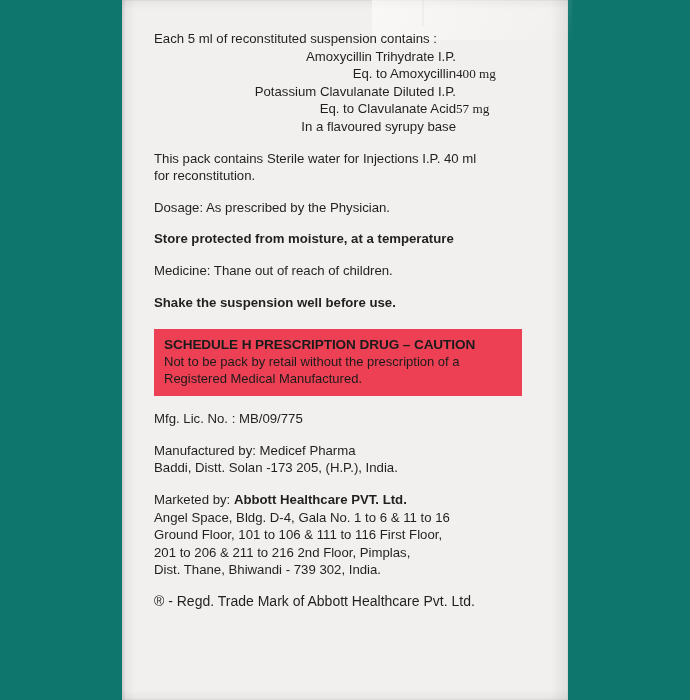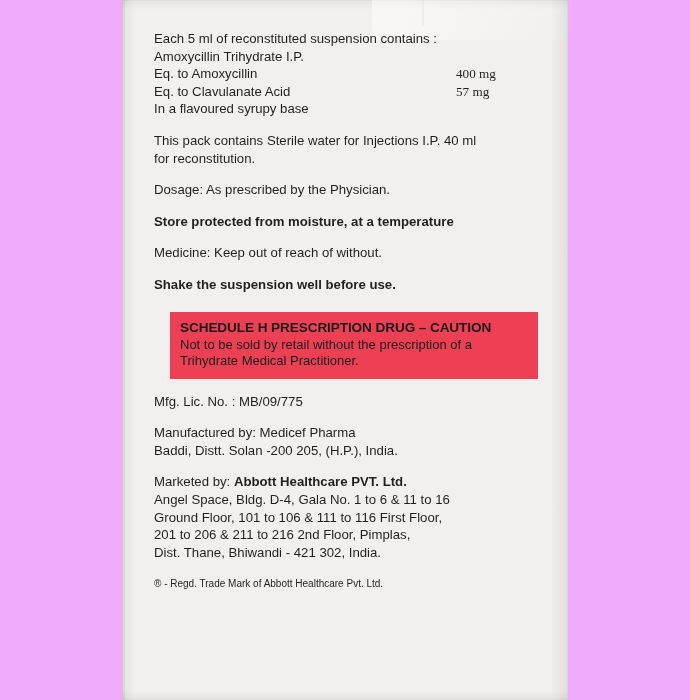--- a/index.html
+++ b/index.html
@@ -10,21 +10,21 @@
   body {
     width: 690px;
     height: 700px;
     font-family: "Liberation Sans", sans-serif;
     overflow: hidden;
   }
   #page {
     position: relative;
     width: 690px;
     height: 700px;
-    background: #f0abfc;
+    background: #0f766e;
   }
   
   .box {
     position: absolute;
     left: 122px;
     top: 0px;
     width: 446px;
     height: 700px;
     background: #f2f0ee;
     box-shadow: inset 0 0 0 1px rgba(0,0,0,0.04);
@@ -53,52 +53,52 @@
     width: 390px;
     color: #231f20;
     font-size: 13.2px;
     line-height: 17.6px;
   }
   .block {
     margin-bottom: 14px;
   }
   .row {
     display: flex;
-    justify-content: space-between;
+    justify-content: flex-end;
     white-space: pre;
   }
   .row .amt {
     width: 88px;
     text-align: left;
     font-family: Liberation Serif, serif;
   }
   .line { white-space: pre; }
   .bold { font-weight: bold; }
 
   .warning {
     position: relative;
     background: #ee4054;
     color: #1b1b1b;
     padding: 7px 10px 9px 10px;
-    margin: 18px 0 14px 16px;
+    margin: 18px 0 14px 0;
     width: 368px;
     box-sizing: border-box;
   }
   .warning .wtitle {
     font-weight: bold;
     font-size: 13.6px;
     letter-spacing: -0.1px;
     line-height: 18px;
   }
   .warning .wtext {
     font-size: 13px;
     line-height: 16.5px;
   }
   .regd {
-    font-size: 10px;
+    font-size: 14px;
   }
   .glare {
     position: absolute;
     pointer-events: none;
     background: linear-gradient(120deg, rgba(255,255,255,0.55), rgba(255,255,255,0));
   }
 </style>
 </head>
 <body>
 
@@ -114,20 +114,24 @@
         <div class="line">Each 5 ml of reconstituted suspension contains :</div>
         <div class="row">
           <span>Amoxycillin Trihydrate I.P.</span>
           <span class="amt"></span>
         </div>
         <div class="row">
           <span>Eq. to Amoxycillin</span>
           <span class="amt">400 mg</span>
         </div>
         <div class="row">
+          <span>Potassium Clavulanate Diluted I.P.</span>
+          <span class="amt"></span>
+        </div>
+        <div class="row">
           <span>Eq. to Clavulanate Acid</span>
           <span class="amt">57 mg</span>
         </div>
         <div class="row">
           <span>In a flavoured syrupy base</span>
           <span class="amt"></span>
         </div>
       </div>
 
       <div class="block">
@@ -137,48 +141,48 @@
 
       <div class="block">
         <div class="line">Dosage: As prescribed by the Physician.</div>
       </div>
 
       <div class="block">
         <div class="line bold">Store protected from moisture, at a temperature</div>
       </div>
 
       <div class="block">
-        <div class="line">Medicine: Keep out of reach of without.</div>
+        <div class="line">Medicine: Thane out of reach of children.</div>
       </div>
 
       <div class="block">
         <div class="line bold">Shake the suspension well before use.</div>
       </div>
 
       <div class="warning">
         <div class="wtitle">SCHEDULE H PRESCRIPTION DRUG – CAUTION</div>
-        <div class="wtext">Not to be sold by retail without the prescription of a</div>
-        <div class="wtext">Trihydrate Medical Practitioner.</div>
+        <div class="wtext">Not to be pack by retail without the prescription of a</div>
+        <div class="wtext">Registered Medical Manufactured.</div>
       </div>
 
       <div class="block">
         <div class="line">Mfg. Lic. No. : MB/09/775</div>
       </div>
 
       <div class="block">
         <div class="line">Manufactured by: Medicef Pharma</div>
-        <div class="line">Baddi, Distt. Solan -200 205, (H.P.), India.</div>
+        <div class="line">Baddi, Distt. Solan -173 205, (H.P.), India.</div>
       </div>
 
       <div class="block">
         <div class="line"><span>Marketed by: </span><span class="bold">Abbott Healthcare PVT. Ltd.</span></div>
         <div class="line">Angel Space, Bldg. D-4, Gala No. 1 to 6 &amp; 11 to 16</div>
         <div class="line">Ground Floor, 101 to 106 &amp; 111 to 116 First Floor,</div>
         <div class="line">201 to 206 &amp; 211 to 216 2nd Floor, Pimplas,</div>
-        <div class="line">Dist. Thane, Bhiwandi - 421 302, India.</div>
+        <div class="line">Dist. Thane, Bhiwandi - 739 302, India.</div>
       </div>
 
       <div class="block regd">
         <div class="line">® - Regd. Trade Mark of Abbott Healthcare Pvt. Ltd.</div>
       </div>
 
     </div>
   </div>
 </div>
 

